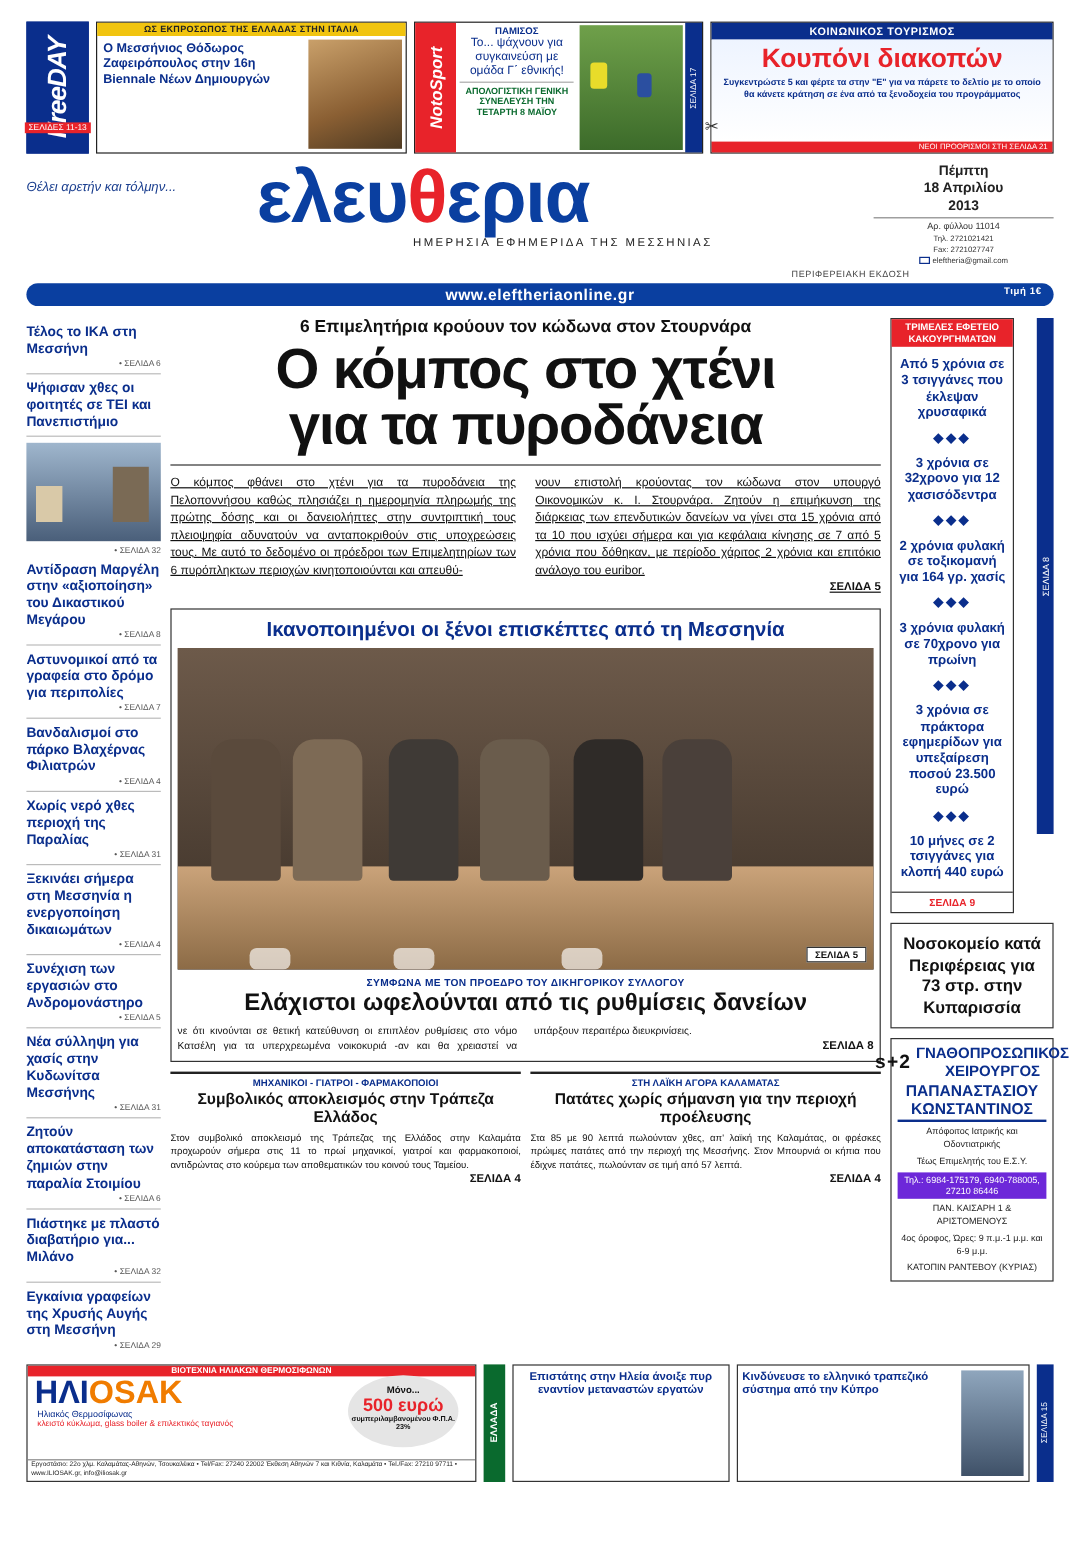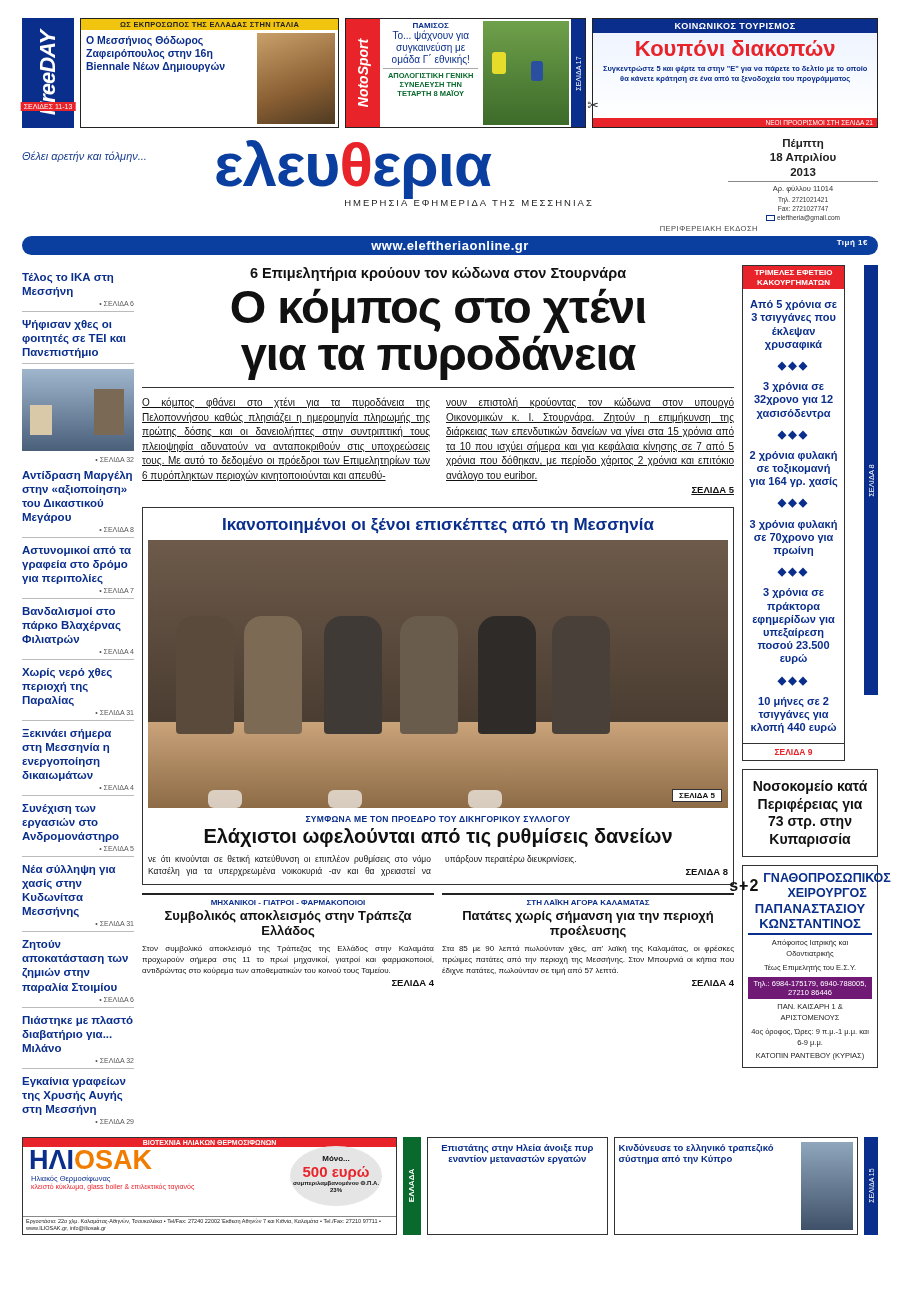--- a/index.html
+++ b/index.html
@@ -140,21 +140,21 @@
   .sidebar-tab { width:14px; background:#0a2e8c; color:#fff; font-size:7.5px; display:flex; align-items:center; justify-content:center;}
   .sidebar-tab span { transform:rotate(-90deg); white-space:nowrap;}
 
   .hosp { margin-top:8px; border:1px solid #333; padding:8px 6px; text-align:center;}
   .hosp .h { font-size:14px; font-weight:bold; color:#111; line-height:1.25;}
   .dent { margin-top:8px; border:1px solid #333; padding:5px; text-align:center; background:#fff;}
   .dent .logo2 { font-size:16px; font-weight:bold; color:#111; letter-spacing:1px;}
   .dent .t1 { font-size:12.5px; font-weight:bold; color:#0a2e8c; line-height:1.2;}
   .dent .t2 { font-size:13px; font-weight:bold; color:#0a2e8c; border-bottom:2px solid #0a2e8c; padding-bottom:2px;}
   .dent .sm { font-size:7.5px; line-height:1.45; margin-top:3px; color:#222;}
-  .dent .phone { background:#701a75; color:#fff; font-size:7.5px; padding:2px; margin-top:3px;}
+  .dent .phone { background:#6d28d9; color:#fff; font-size:7.5px; padding:2px; margin-top:3px;}
 
   
   .footer { display:flex; gap:6px; margin-top:8px; height:98px; }
   .ad-iliosak { flex:1.75; border:1px solid #333; position:relative; background:#fff; overflow:hidden;}
   .ad-iliosak .top { background:#e8232a; color:#fff; font-size:7px; font-weight:bold; text-align:center; padding:1px;}
   .ad-iliosak .brand { font-size:27px; font-weight:bold; color:#0a2e8c; padding-left:6px; line-height:1;}
   .ad-iliosak .brand .or { color:#f07c00; }
   .ad-iliosak .sub { font-size:7.5px; color:#0a2e8c; padding-left:8px;}
   .ad-iliosak .red { font-size:7px; color:#e8232a; padding-left:8px;}
   .ad-iliosak .foot { position:absolute; bottom:0; left:0; right:0; font-size:5.5px; color:#222; border-top:1px solid #888; padding:1px 3px; line-height:1.3;}

